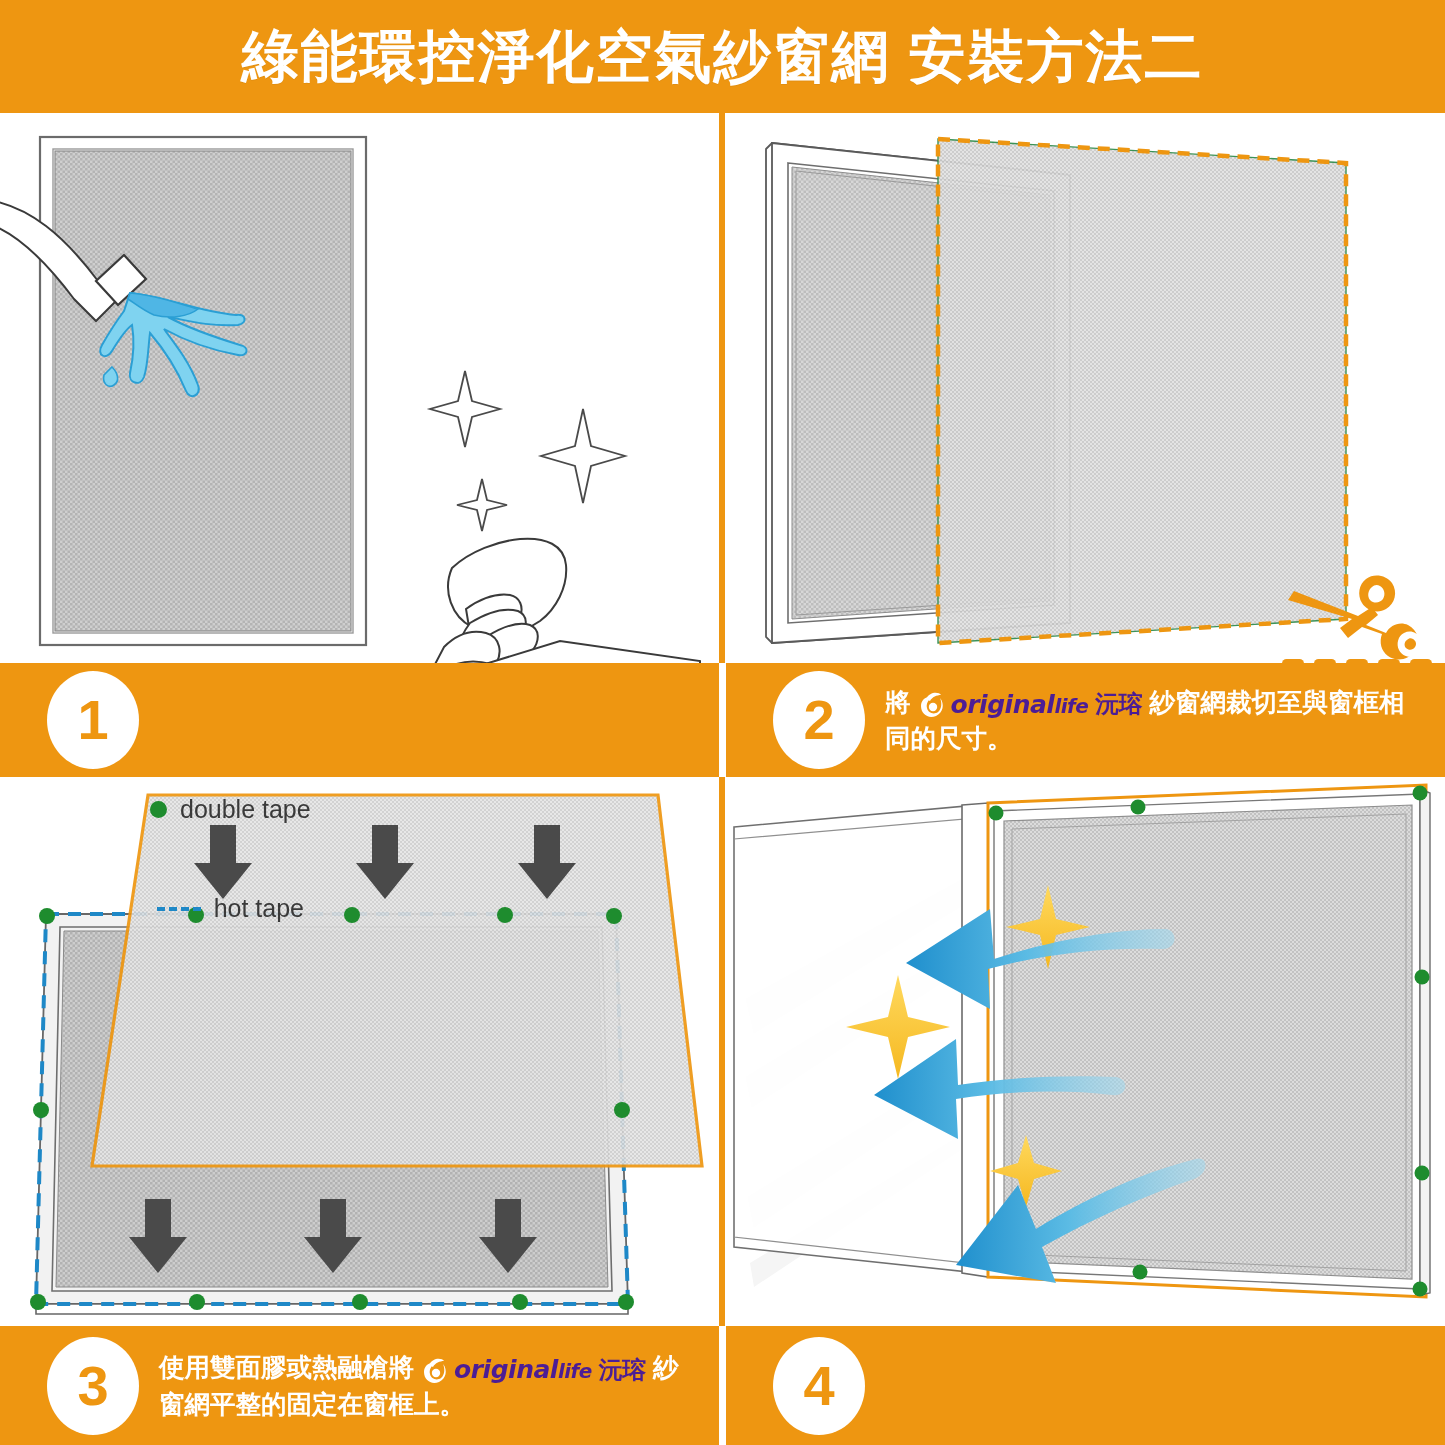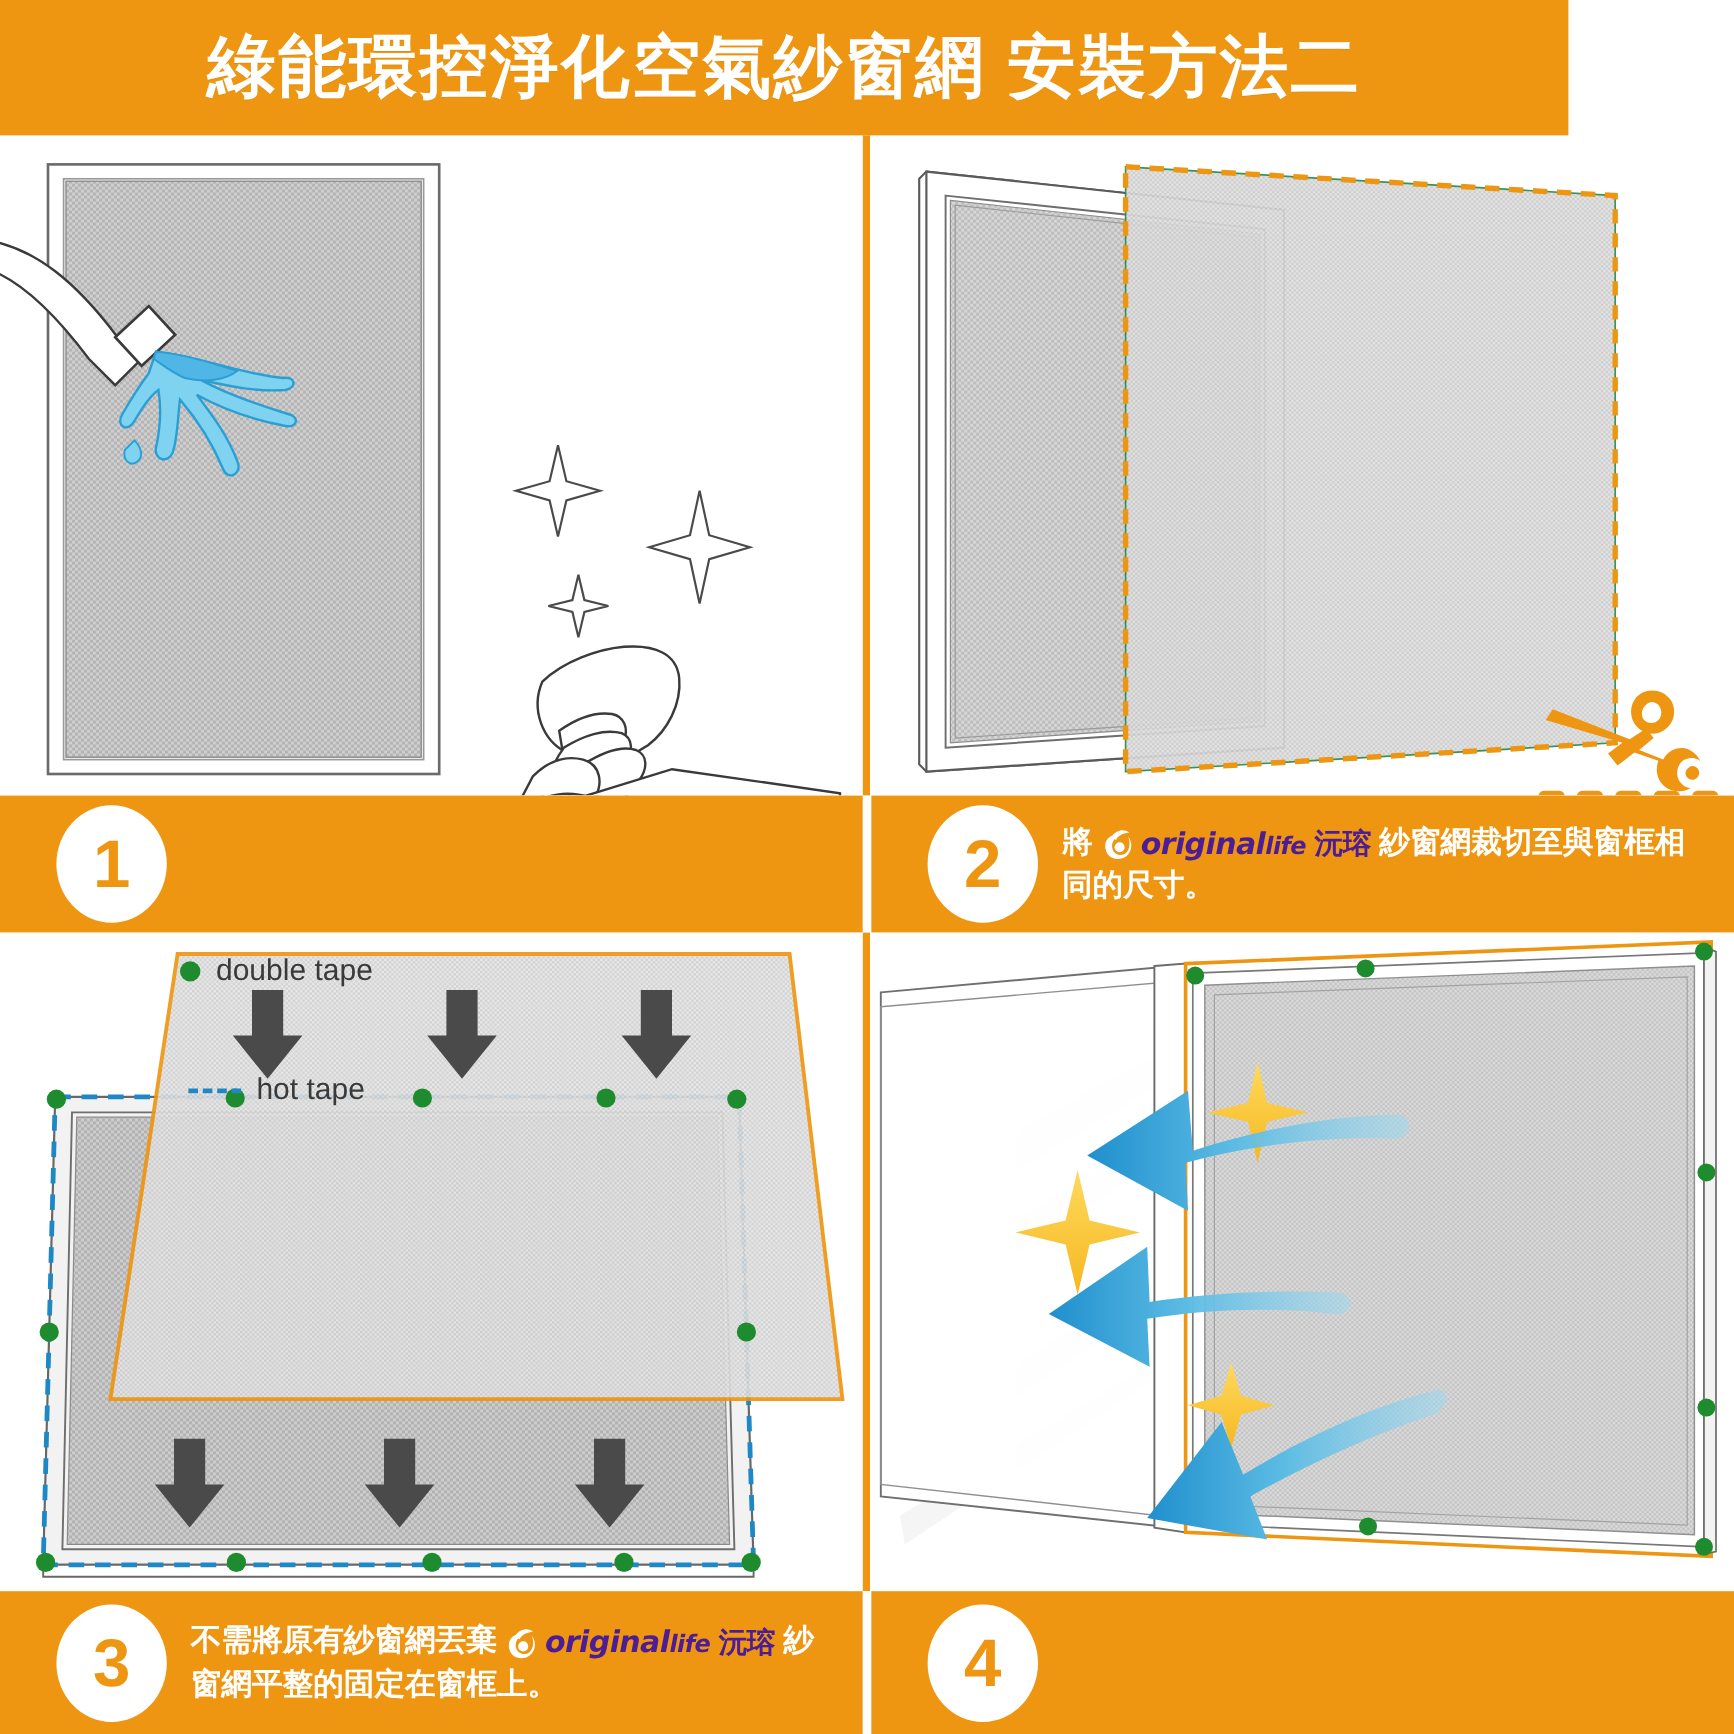--- a/index.html
+++ b/index.html
@@ -6,21 +6,21 @@
   body{
     width:1445px;height:1445px;
     background:#ffffff;
     font-family:"Liberation Sans","DejaVu Sans",sans-serif;
     overflow:hidden;
   }
   #page{position:relative;width:1445px;height:1445px;background:#fff;overflow:hidden;}
 
   
   .header-band{
-    position:absolute;left:0;top:0;width:1307px;height:113px;
+    position:absolute;left:0;top:0;width:1445px;height:113px;
     background:#ee9611;
     display:flex;align-items:center;justify-content:center;
   }
   .header-title{
     color:#ffffff;font-size:57px;font-weight:bold;letter-spacing:2px;
     white-space:nowrap;line-height:1;
     text-shadow:0 1px 0 rgba(0,0,0,.05);
   }
 
   
@@ -350,21 +350,21 @@
       </span>
       <span>紗窗網裁切至與窗框相同的尺寸。</span>
     </div>
   </div>
 
   <div class="step-band band3">
     <div class="step-num-circle">
       <span class="step-num">3</span>
     </div>
     <div class="step-text">
-      <span>不需將原有紗窗網丟棄</span>
+      <span>使用雙面膠或熱融槍將</span>
       <span class="brand">
         <span class="brand-mark">
           <svg width="30" height="30" viewBox="0 0 30 30">
             <path d="M8 10 C 12 2, 21 3, 23 6 C 19 6, 14 8, 12 12 Z" fill="#ffffff"></path>
             <path d="M22 9 C 27 15, 25 24, 18 27 C 10 30, 3 25, 3 17 C 3 11, 8 7, 14 8
                      C 10 11, 8 15, 9 19 C 10 24, 16 26, 20 23 C 24 20, 24 13, 22 9 Z" fill="#ffffff"></path>
             <circle cx="15" cy="18" r="4.2" fill="#ffffff"></circle>
           </svg>
         </span>
         <span class="brand-word"><span>original</span><span class="lite">life</span></span>

